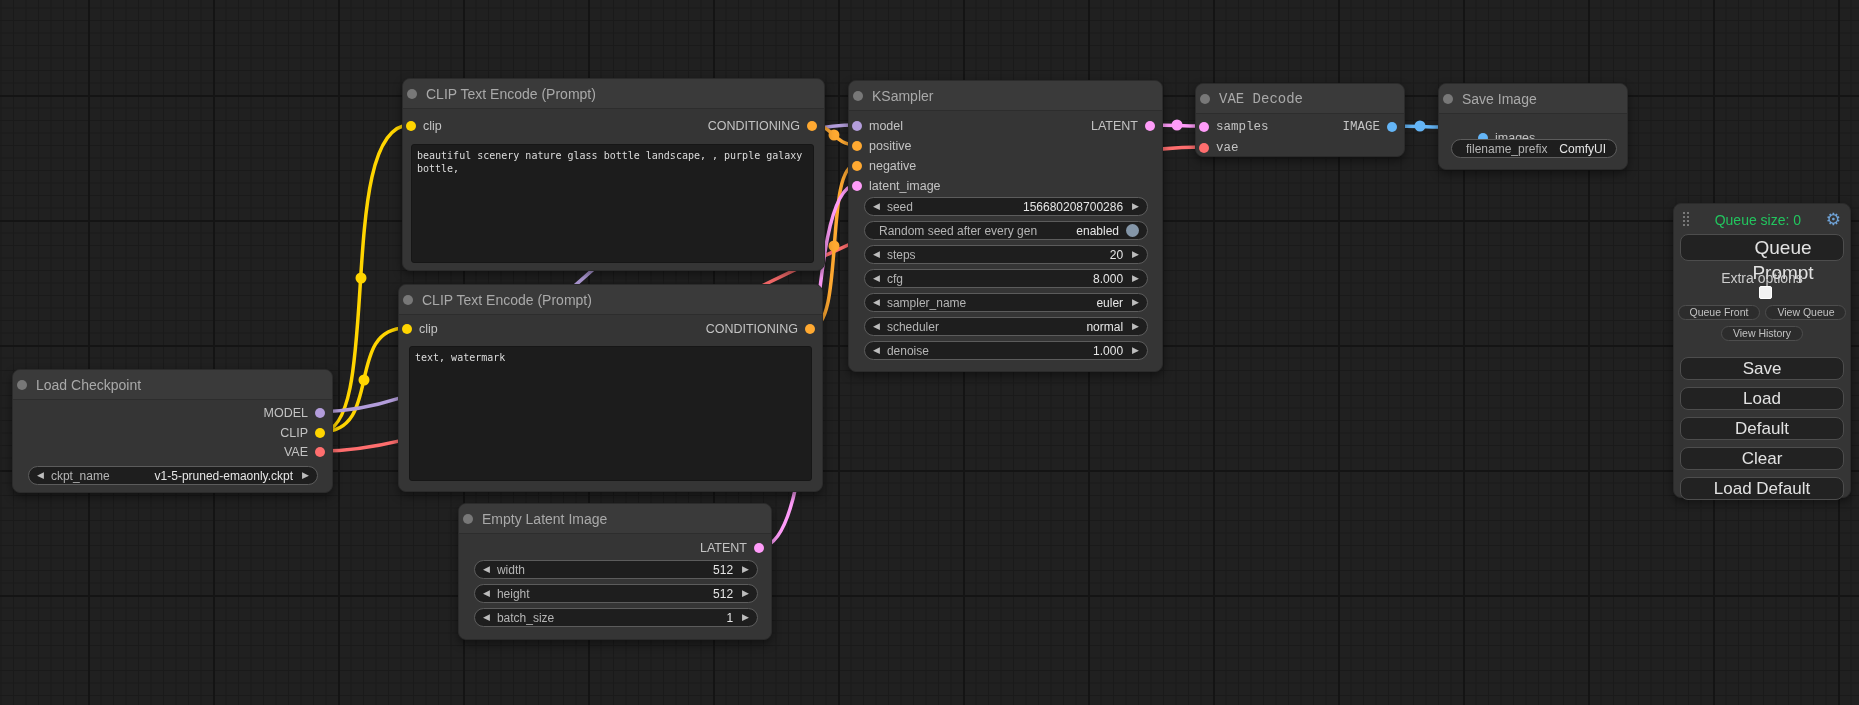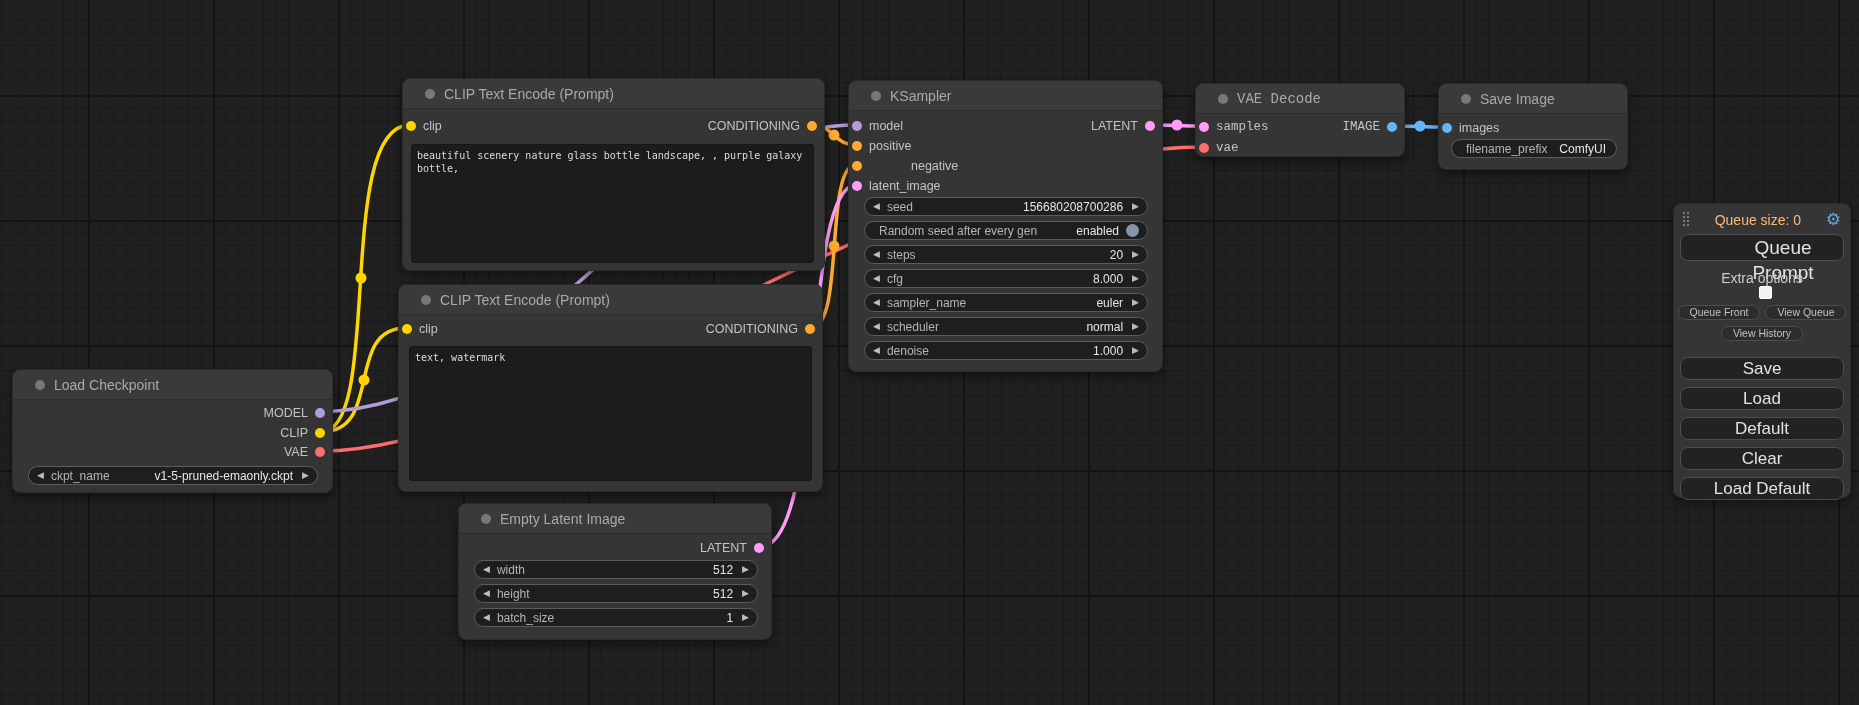--- a/index.html
+++ b/index.html
@@ -19,21 +19,21 @@
   svg.links { position:absolute; left:0; top:0; width:1859px; height:705px; }
   svg.links path { fill:none; stroke-width:3.5; stroke-linecap:round; }
 
   .node {
     position:absolute; background:#353535; border:1px solid #2b2b2b;
     border-radius:8px; box-shadow:0 4px 10px rgba(0,0,0,.45);
   }
   .node-title {
     height:30px; background:#3a3a3a; border-radius:7px 7px 0 0;
     border-bottom:1px solid #2d2d2d; display:flex; align-items:center;
-    padding-left:22px; color:#a9a9a9; font-size:14px;
+    padding-left:4px; color:#a9a9a9; font-size:14px;
   }
   .title-dot { width:10px; height:10px; border-radius:50%; background:#787878; margin-right:9px; flex:none; }
   .slot { position:absolute; height:20px; display:flex; align-items:center; font-size:12.5px; color:#c3c3c3; }
   .slot.in { left:0; }
   .slot.out { right:0; flex-direction:row-reverse; }
   .dot { width:10px; height:10px; border-radius:50%; flex:none; }
   .slot.in .dot { margin-left:3px; margin-right:7px; }
   .slot.out .dot { margin-right:7px; margin-left:7px; }
   .widget {
     position:absolute; height:19px; background:#1e1e1e; border:1px solid #5c5c5c;
@@ -54,21 +54,21 @@
   
   #menu {
     position:absolute; left:1673px; top:203px; width:178px; height:295px;
     background:#353535; border:1px solid #2b2b2b; border-radius:8px;
     box-shadow:0 4px 10px rgba(0,0,0,.45); color:#c9c9c9;
     display:flex; flex-direction:column; align-items:center;
   }
   .menu-header { width:100%; display:flex; align-items:center; padding:7px 9px 0 9px; }
   .drag-handle { display:grid; grid-template-columns:3px 3px; grid-auto-rows:3px; gap:1px; cursor:move; }
   .drag-handle i { width:2px; height:2px; border-radius:50%; background:#8f8f8f; }
-  .queue-size { flex:1; text-align:center; font-size:14px; color:#fdba74; }
+  .queue-size { flex:1; text-align:center; font-size:14px; color:#22c55e; }
   .gear { color:#6fa3d7; font-size:17px; line-height:1; cursor:pointer; }
   .btn {
     background:#222222; border:1px solid #4d4d4d; border-radius:8px; color:#e2e2e2;
     text-align:center; cursor:pointer; font-family:"Liberation Sans",sans-serif;
   }
   .btn-queue-prompt { width:164px; height:27px; font-size:19px; margin-top:6px; line-height:25px;padding-left:42px; }
   .extra-row { display:flex; align-items:center; margin-top:9px; font-size:14px; color:#cccccc;flex-direction:column; }
   .checkbox { width:13px; height:13px; background:#f2f2f2; border:1px solid #ffffff; border-radius:2px; margin-left:7px; cursor:pointer; }
   .pill-row { display:flex; gap:5px; margin-top:6px; }
   .btn-pill { font-size:10.5px; height:15px; line-height:13px; border-radius:12px; padding:0 11px; background:#2c2c2c; color:#c2c2c2; }
@@ -161,21 +161,21 @@
       <span>KSampler</span>
     </div>
     <div class="slot in" style="top:35px;">
       <span class="dot" style="background:#B39DDB;"></span>
       <span>model</span>
     </div>
     <div class="slot in" style="top:55px;">
       <span class="dot" style="background:#FFA931;"></span>
       <span>positive</span>
     </div>
-    <div class="slot in" style="top:75px;gap:42px;">
+    <div class="slot in" style="top:75px;">
       <span class="dot" style="background:#FFA931;"></span>
       <span>negative</span>
     </div>
     <div class="slot in" style="top:95px;">
       <span class="dot" style="background:#FF9CF9;"></span>
       <span>latent_image</span>
     </div>
     <div class="slot out" style="top:35px;">
       <span class="dot" style="background:#FF9CF9;"></span>
       <span>LATENT</span>
@@ -270,21 +270,21 @@
       <span class="dot" style="background:#64B5F6;"></span>
       <span>IMAGE</span>
     </div>
   </div>
 
   <div class="node" style="left:1438px; top:83px; width:190px; height:87px;">
     <div class="node-title">
       <span class="title-dot"></span>
       <span>Save Image</span>
     </div>
-    <div class="slot in" style="top:34px;">
+    <div class="slot in" style="top:44px;margin-left:36px;">
       <span class="dot" style="background:#64B5F6;"></span>
       <span>images</span>
     </div>
     <div class="widget" style="left:12px; top:55px; width:166px; padding-left:14px;">
       <span class="w-label" style="margin-left:0;">filename_prefix</span>
       <span class="w-value noarrow">ComfyUI</span>
     </div>
   </div>
 
   <div id="menu">

